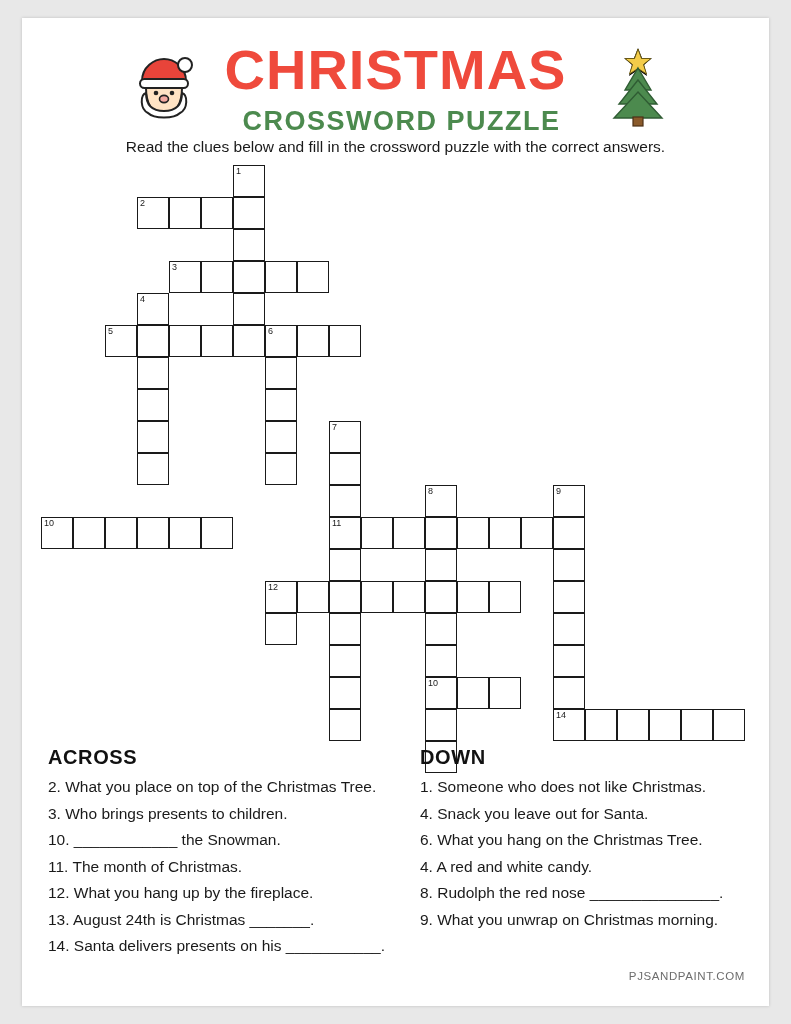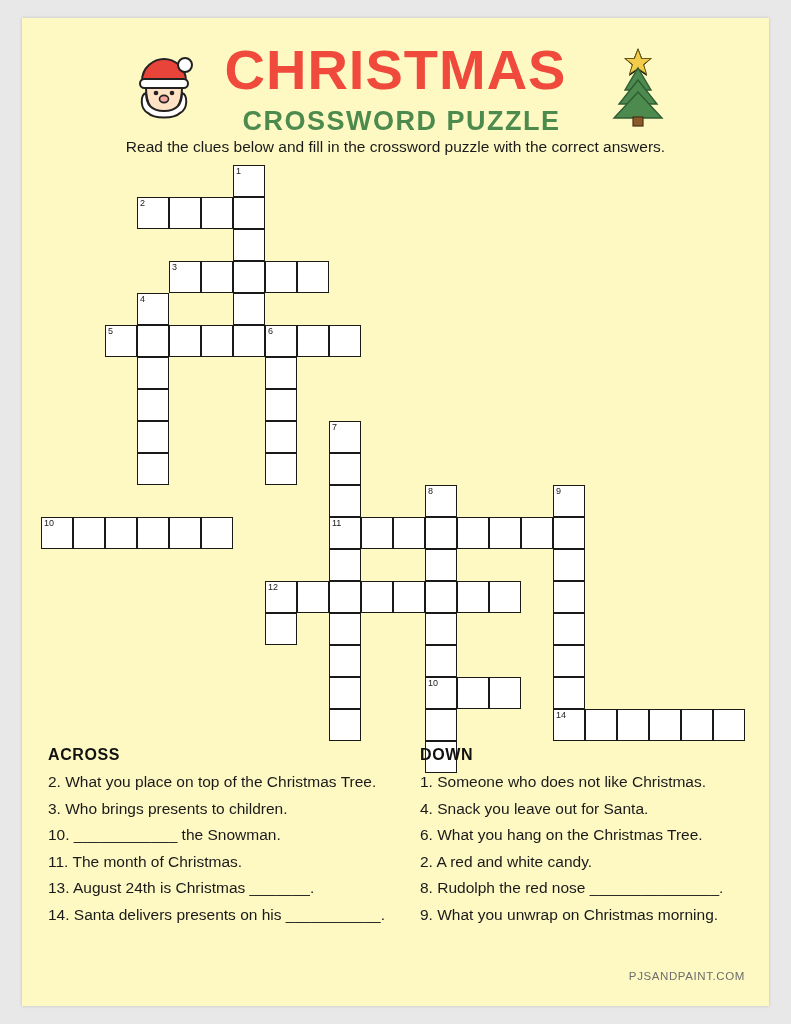--- a/index.html
+++ b/index.html
@@ -12,21 +12,21 @@
     height: 1024px;
     font-family: "Liberation Sans", sans-serif;
     overflow: hidden;
   }
   .page {
     position: absolute;
     left: 22px;
     top: 18px;
     width: 747px;
     height: 988px;
-    background: #fef9c3;
+    background: #ffffff;
     box-shadow: 0 0 3px rgba(0,0,0,0.18);
   }
   
   .header {
     position: relative;
     height: 120px;
   }
   .title-block {
     position: absolute;
     left: 0;
@@ -100,21 +100,21 @@
     top: 728px;
     width: 700px;
   }
   .clue-col {
     position: absolute;
     top: 0;
   }
   .col-across { left: 0px; width: 360px; }
   .col-down { left: 372px; width: 340px; }
   .clue-head {
-    font-size: 16px;
+    font-size: 20px;
     font-weight: bold;
     letter-spacing: 0.6px;
     color: #111;
     margin-bottom: 10px;
   }
   .clue-item {
     font-size: 15.5px;
     color: #1a1a1a;
     line-height: 1.0;
     margin-bottom: 11px;
@@ -280,29 +280,30 @@
       <div class="cell" style="left: 403px; top: 579px;"></div>
     </div>
 
   <div class="clues">
     <div class="clue-col col-across">
       <div class="clue-head">ACROSS</div>
       <div class="clue-item">2. What you place on top of the Christmas Tree.</div>
       <div class="clue-item">3. Who brings presents to children.</div>
       <div class="clue-item">10. ____________ the Snowman.</div>
       <div class="clue-item">11. The month of Christmas.</div>
+      <div class="clue-item">12. What you hang up by the fireplace.</div>
       <div class="clue-item">13. August 24th is Christmas _______.</div>
       <div class="clue-item">14. Santa delivers presents on his ___________.</div>
     </div>
     <div class="clue-col col-down">
       <div class="clue-head">DOWN</div>
       <div class="clue-item">1. Someone who does not like Christmas.</div>
       <div class="clue-item">4. Snack you leave out for Santa.</div>
       <div class="clue-item">6. What you hang on the Christmas Tree.</div>
-      <div class="clue-item">2. A red and white candy.</div>
+      <div class="clue-item">4. A red and white candy.</div>
       <div class="clue-item">8. Rudolph the red nose _______________.</div>
       <div class="clue-item">9. What you unwrap on Christmas morning.</div>
     </div>
   </div>
 
   <div class="footer">PJSANDPAINT.COM</div>
 
 </div>
 
 </body></html>

